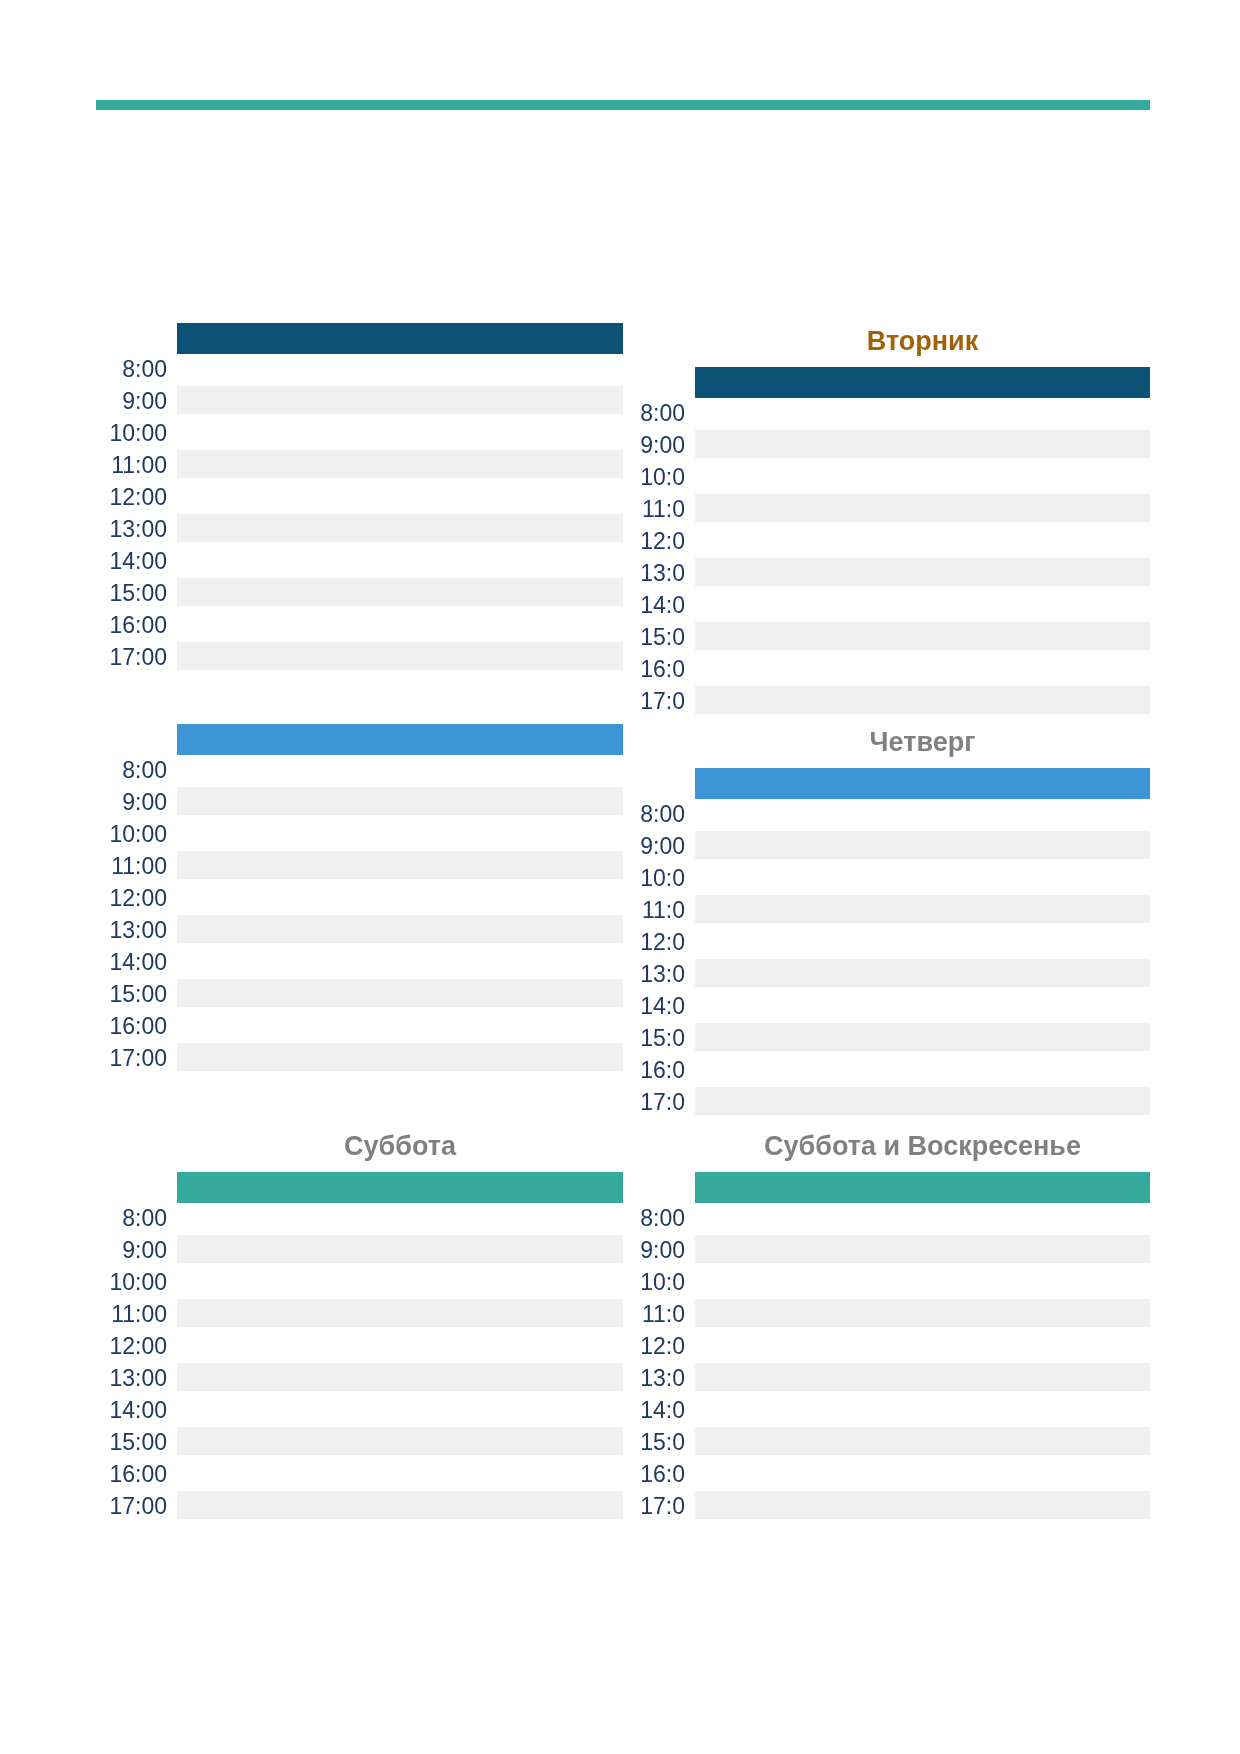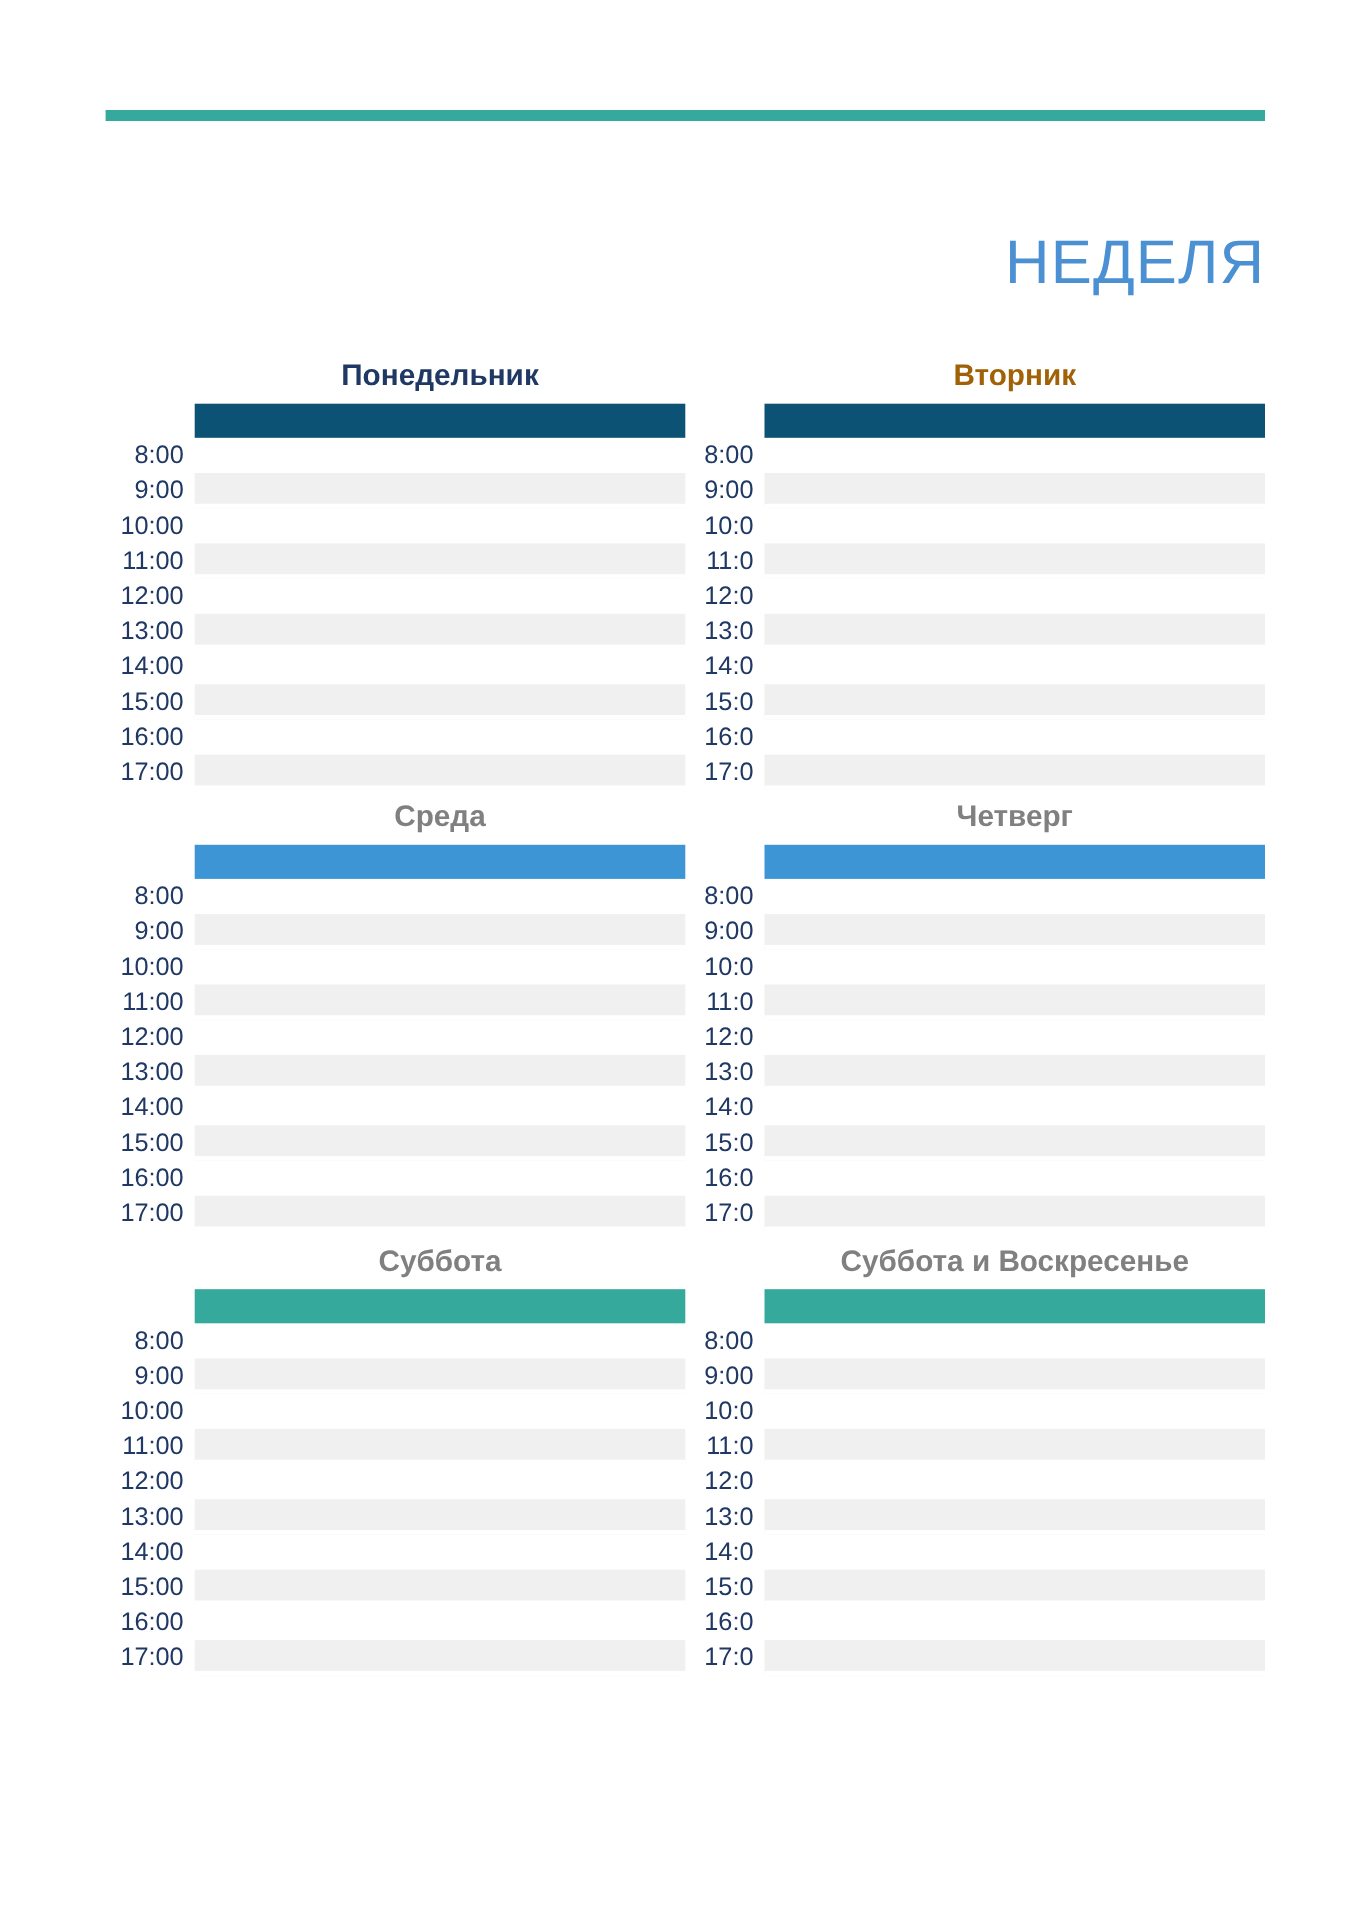--- a/index.html
+++ b/index.html
@@ -49,25 +49,23 @@
   .footer{
     position:absolute;left:0;top:1688px;width:1240px;
     text-align:center;font-size:22px;font-weight:700;color:#1f3864;
   }
 </style>
 </head>
 <body>
 
 <div class="page">
   <div class="topbar" style="background: rgb(53, 169, 156);"></div>
-  <div class="week-title" style="color: rgb(74, 144, 210);">НЕДЕЛЯ</div>
   <div id="sections">
       <div class="section">
         <div class="day day-left">
-          <div class="day-title" style="color: rgb(31, 56, 100);">Понедельник</div>
           <div class="day-bar" style="background: rgb(11, 82, 116);"></div>
           <div class="rows">
             <div class="trow">
               <div class="tlabel" style="color: rgb(31, 56, 100);">8:00</div>
               <div class="ttrack"></div>
             </div>
             <div class="trow">
               <div class="tlabel" style="color: rgb(31, 56, 100);">9:00</div>
               <div class="ttrack alt" style="background: rgb(240, 240, 240);"></div>
             </div>
@@ -147,21 +145,20 @@
             </div>
             <div class="trow">
               <div class="tlabel" style="color: rgb(31, 56, 100);">17:0</div>
               <div class="ttrack alt" style="background: rgb(240, 240, 240);"></div>
             </div>
           </div>
         </div>
       </div>
       <div class="section">
         <div class="day day-left">
-          <div class="day-title" style="color: rgb(128, 128, 128);">Среда</div>
           <div class="day-bar" style="background: rgb(61, 149, 213);"></div>
           <div class="rows">
             <div class="trow">
               <div class="tlabel" style="color: rgb(31, 56, 100);">8:00</div>
               <div class="ttrack"></div>
             </div>
             <div class="trow">
               <div class="tlabel" style="color: rgb(31, 56, 100);">9:00</div>
               <div class="ttrack alt" style="background: rgb(240, 240, 240);"></div>
             </div>

